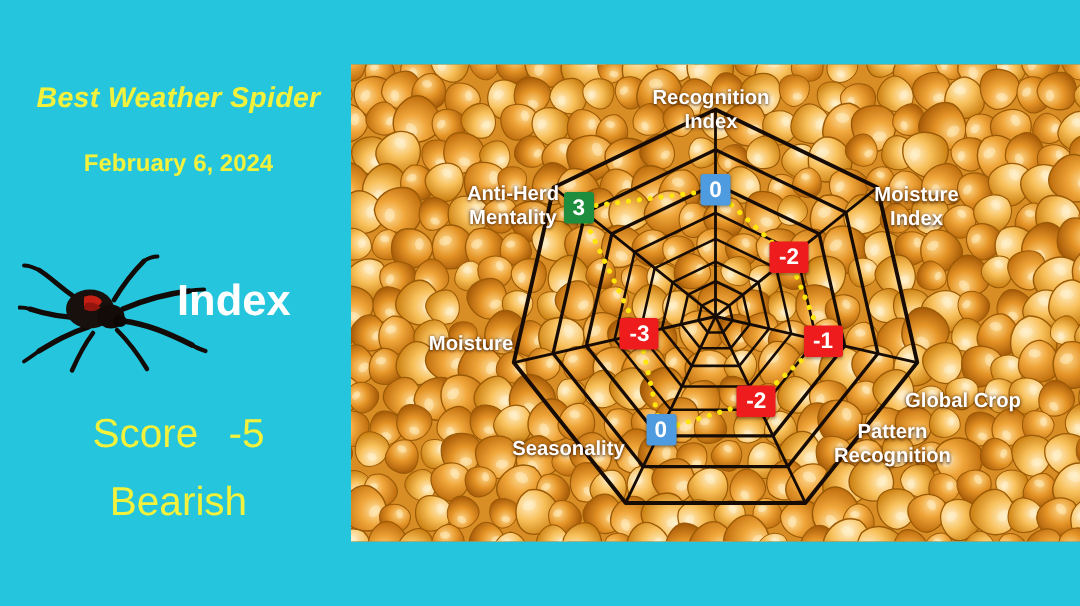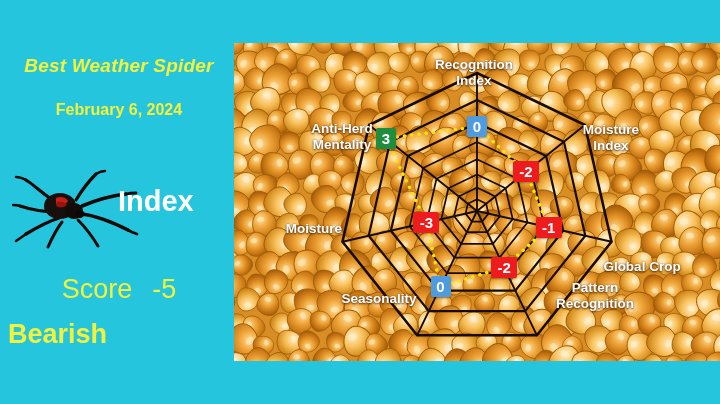--- a/index.html
+++ b/index.html
@@ -35,21 +35,22 @@
   }
   .score-line{
     position:absolute;left:8px;top:275px;width:222px;
     text-align:center;
     font-size:27px;font-weight:normal;color:#F2F13C;
     line-height:1.1;
   }
   .score-line .gap{display:inline-block;width:20px;}
   .sentiment{
     position:absolute;left:8px;top:320px;width:222px;
-    font-size:27px;font-weight:bold;color:#F2F13C;
+    text-align:center;
+    font-size:27px;font-weight:normal;color:#F2F13C;
     line-height:1.1;
   }
   .spider-art{position:absolute;left:12px;top:168px;width:128px;height:88px;}
 
   
   .chart-panel{
     position:absolute;left:234px;top:43px;width:486px;height:318px;
     overflow:hidden;
     background:#D4862A;
   }

